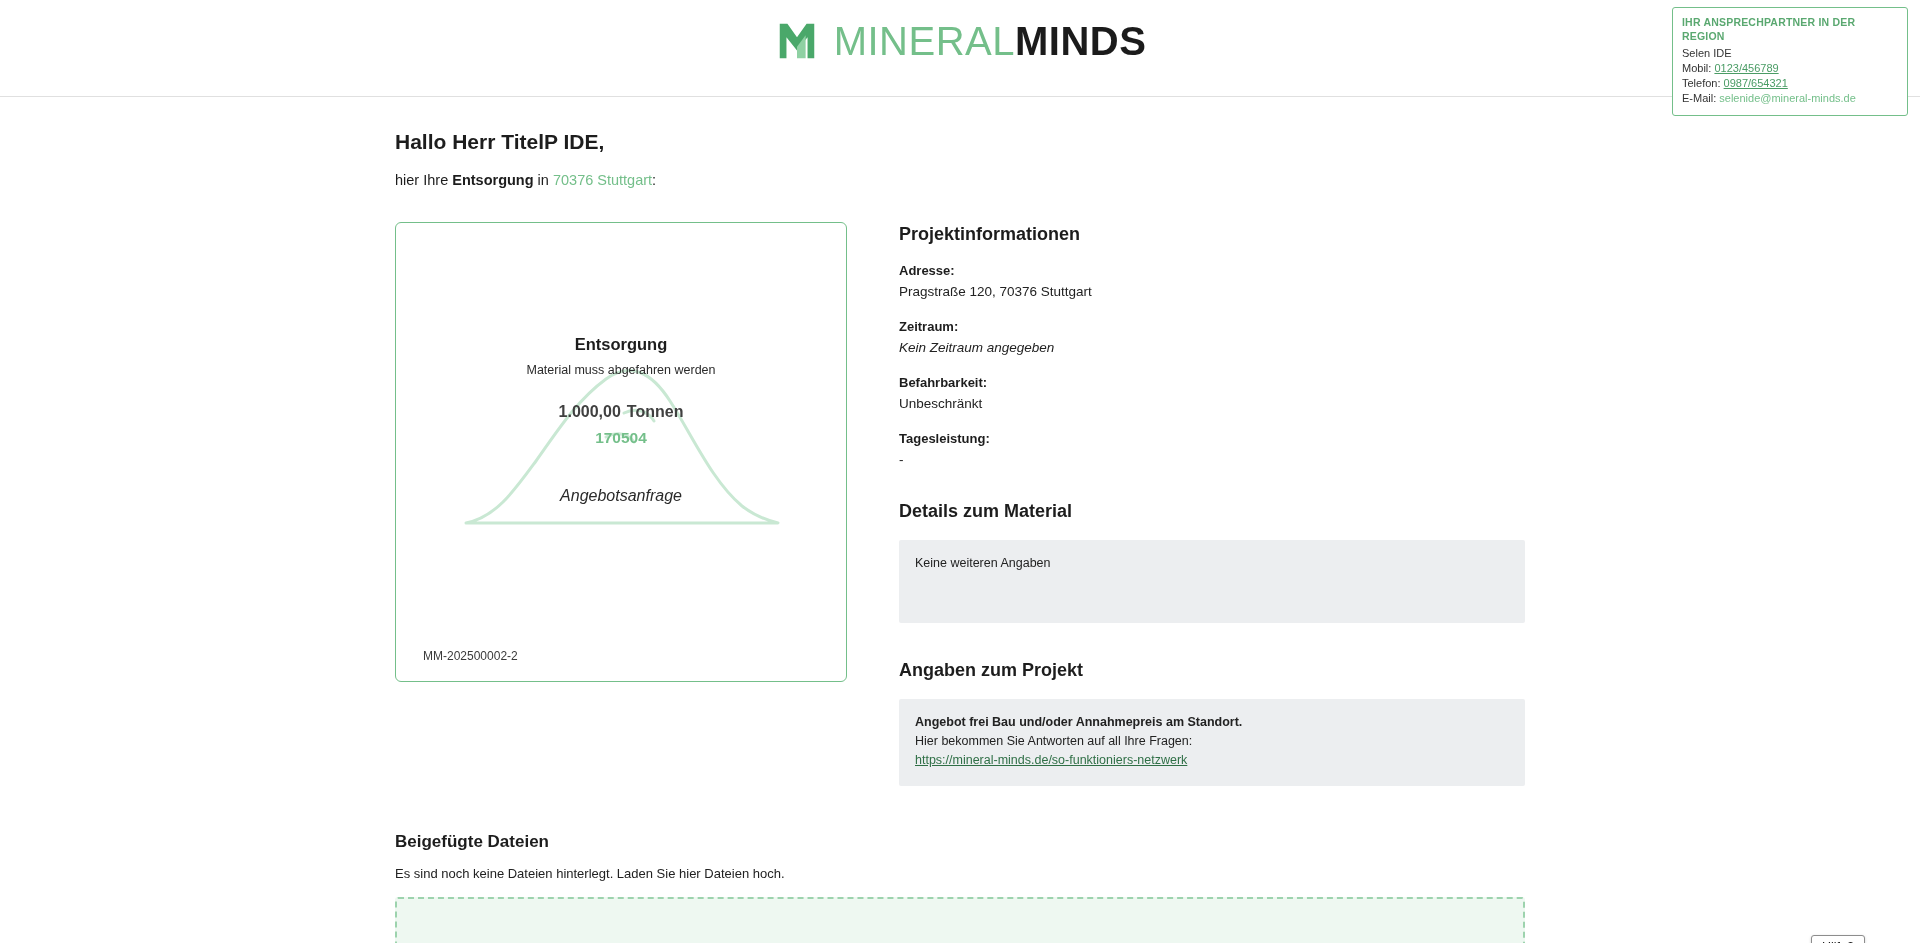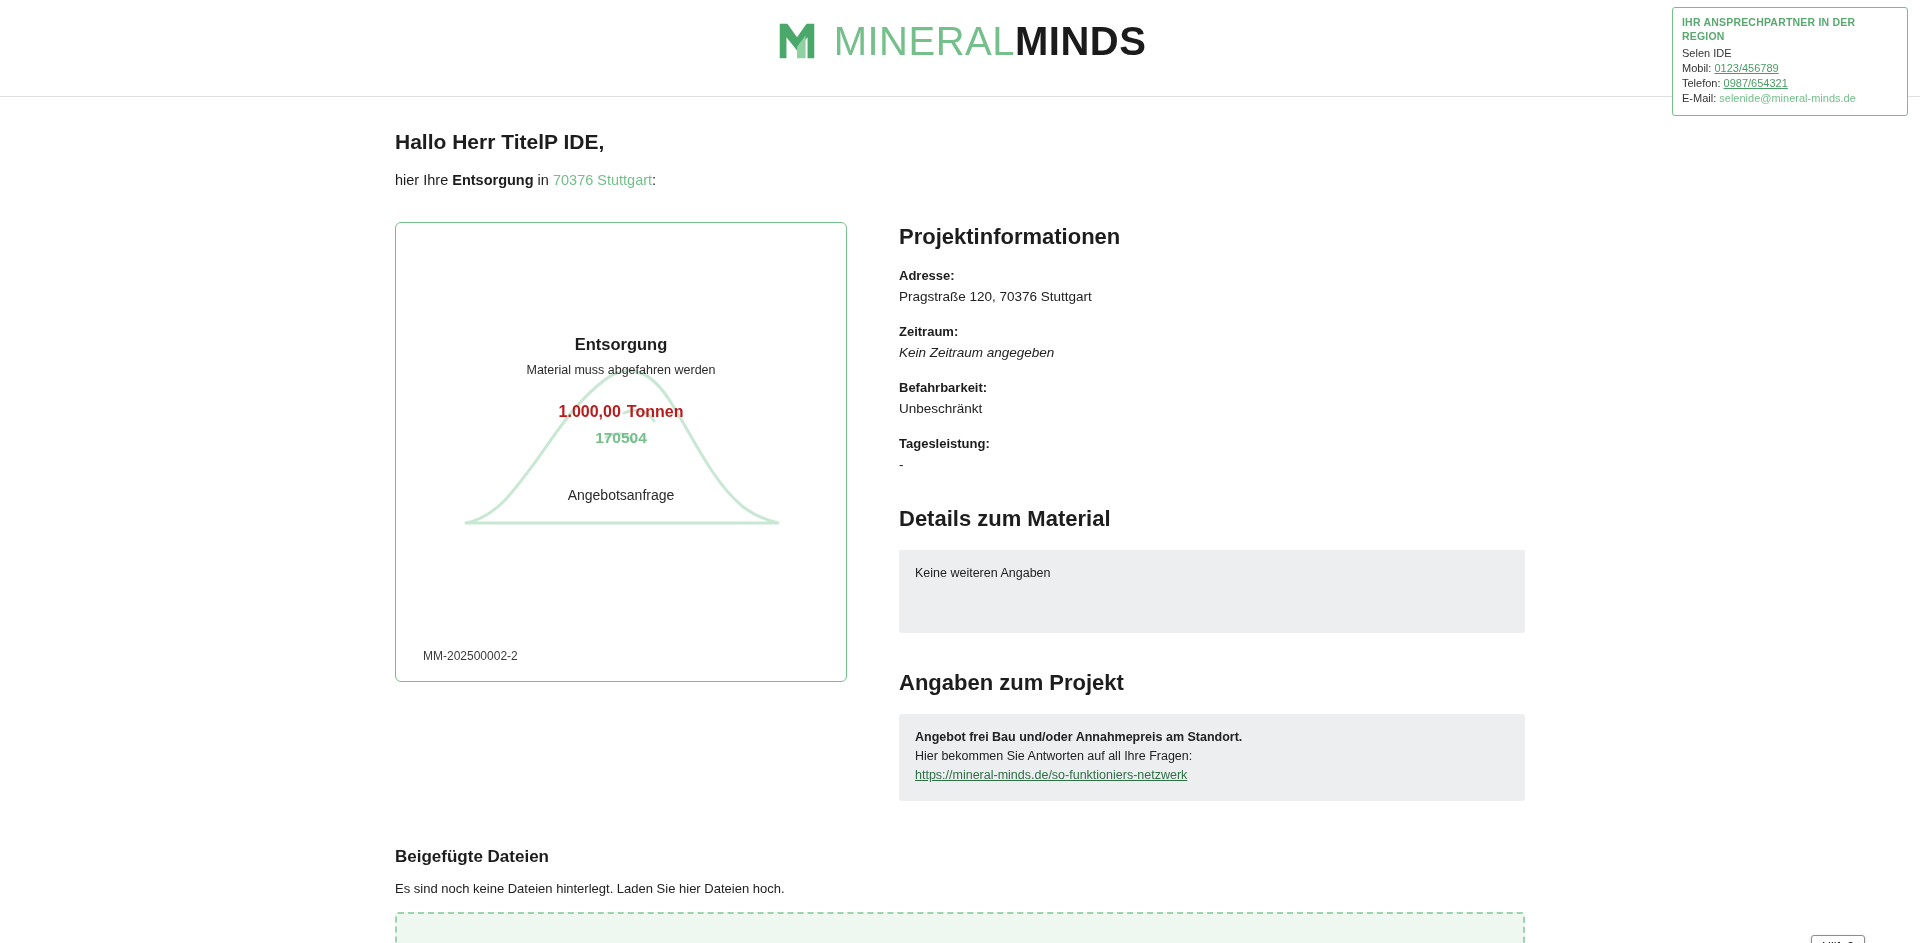--- a/index.html
+++ b/index.html
@@ -119,47 +119,48 @@
     color: #1d1d1d;
     margin-bottom: 9px;
   }
   .card-sub {
     font-size: 12.5px;
     color: #2a2a2a;
     margin-bottom: 26px;
   }
   .card-amount {
     font-size: 16px;
-    color: #b91c1c;
+    color: #404040;
     font-weight: 600;
     margin-bottom: 8px;
   }
   .card-amount .unit { margin-left: 6px; }
   .card-code {
     font-size: 15.5px;
     color: #74bf8a;
     font-weight: 600;
     margin-bottom: 40px;
   }
   .card-request {
-    font-size: 14px;
+    font-size: 16px;
     color: #2a2a2a;
+    font-style: italic;
   }
   .card-ref {
     position: absolute;
     left: 27px; bottom: 18px;
     font-size: 12px;
     color: #3a3a3a;
     z-index: 3;
   }
 
   
   .right { flex: 1 1 auto; padding-top: 2px; }
   h2.section {
-    font-size: 22px;
+    font-size: 18px;
     font-weight: 700;
     color: #1d1d1d;
     margin: 0 0 18px 0;
   }
   h2.section.gap { margin-top: 37px; }
 
   .info-grid {
     display: grid;
     grid-template-columns: 1fr;
     row-gap: 20px;

